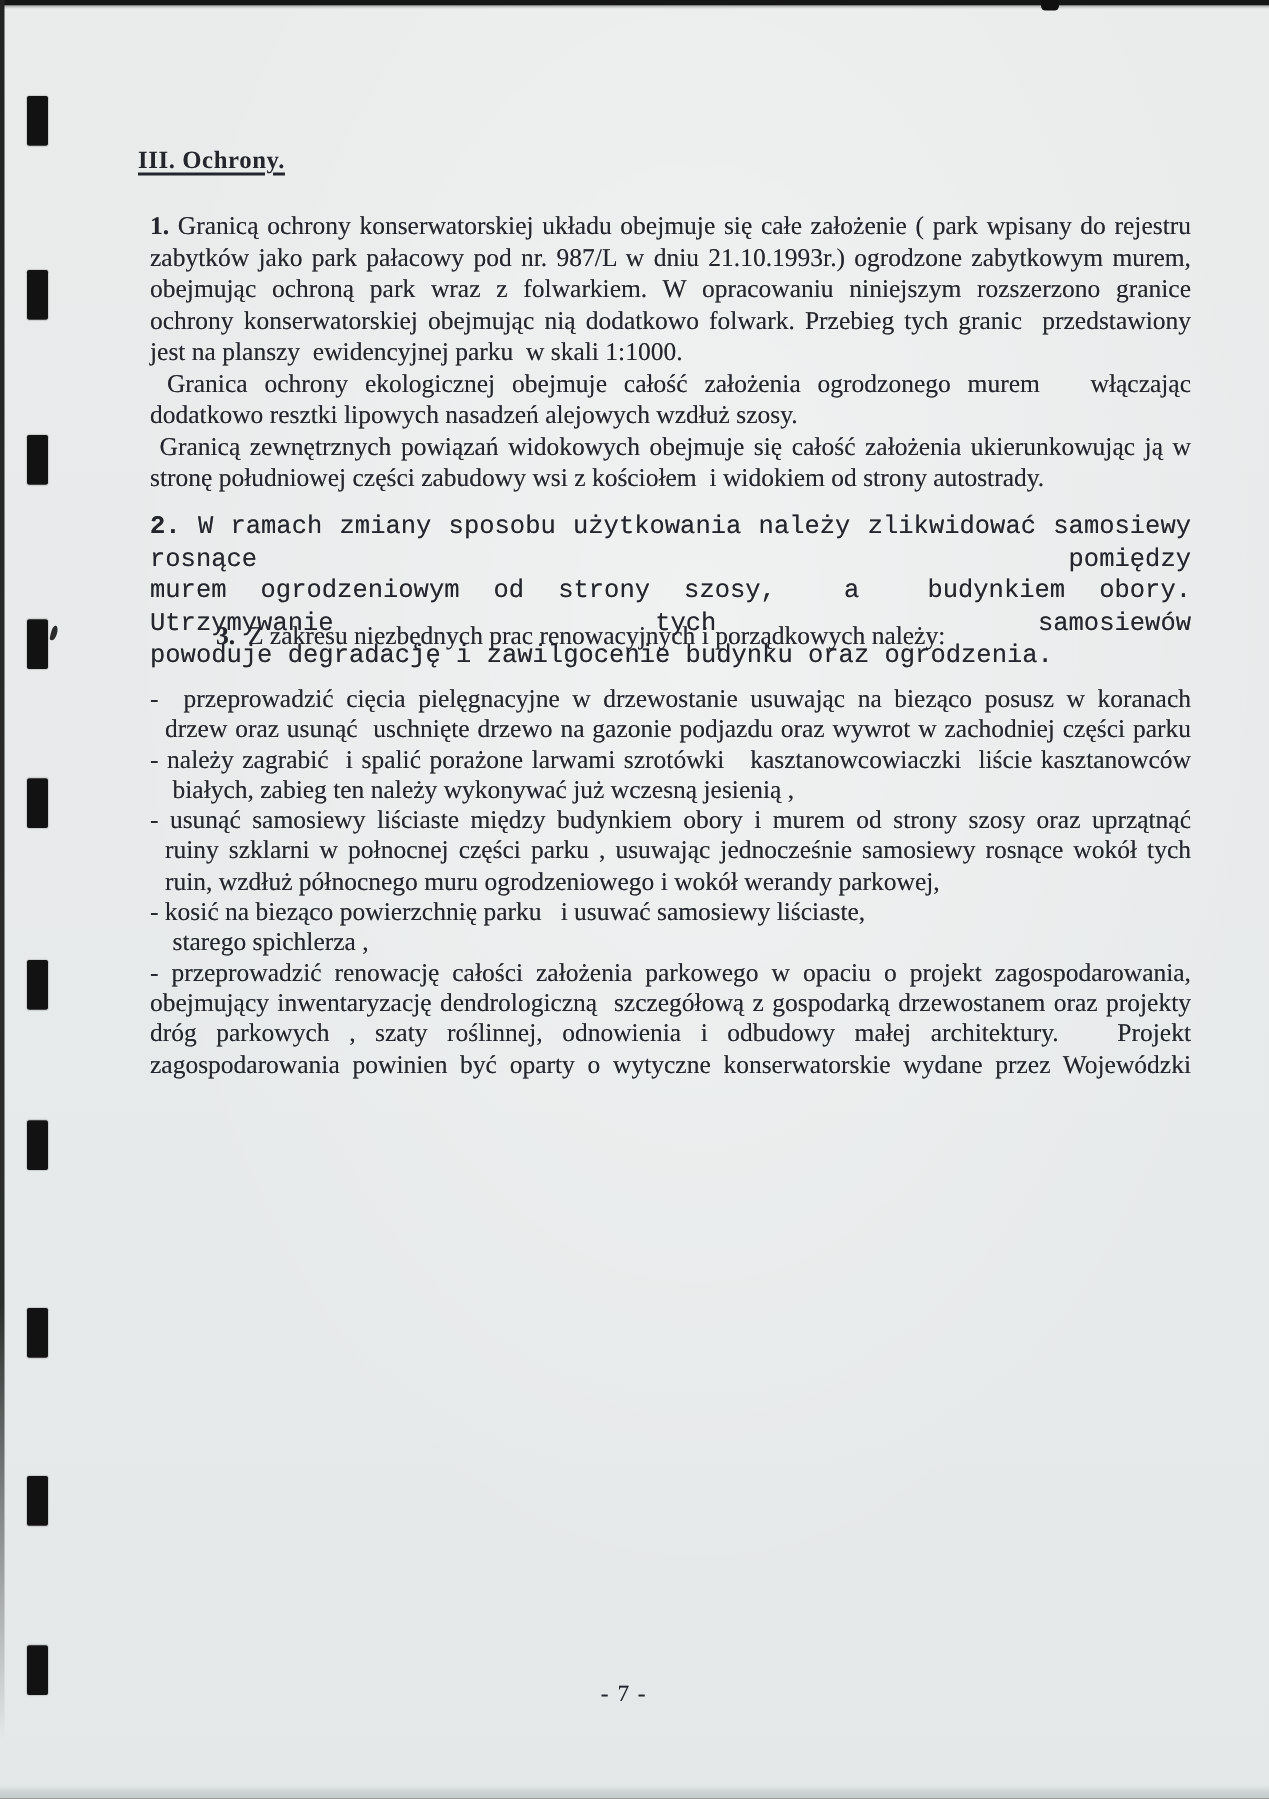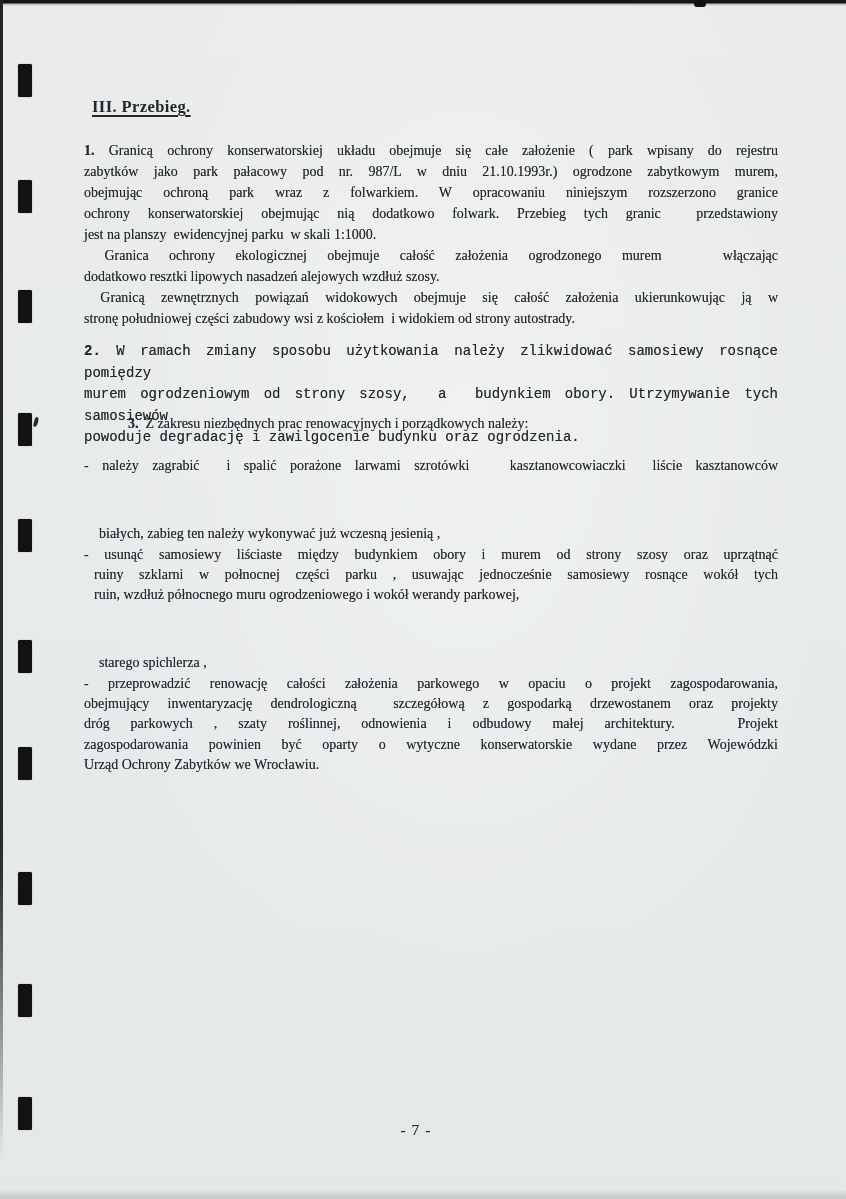--- a/index.html
+++ b/index.html
@@ -26,30 +26,30 @@
     border-radius:1.5px;box-shadow:0 0 1px rgba(0,0,0,0.6);}
   .ink-speck{position:absolute;left:34px;top:417px;width:4px;height:10px;background:#2b2b2b;
     border-radius:60% 60% 70% 30%;transform:rotate(14deg);}
   
   .heading{
     position:absolute;left:92px;top:97px;
     font-size:16.5px;font-weight:bold;
     text-decoration:underline;text-decoration-thickness:1.6px;text-underline-offset:3px;
     letter-spacing:0.4px;
   }
-  .block{position:absolute;left:84px;width:694px;font-size:14px;}
+  .block{position:absolute;left:100px;width:694px;font-size:17px;}
   .b-paragraph-1{top:140px;line-height:21px;}
   .b-paragraph-2{top:341px;line-height:21.5px;font-family:Liberation Mono, monospace;}
   .b-paragraph-3-intro{top:413px;line-height:21px;margin-left:44px;}
   .b-task-list{top:456px;line-height:20.3px;}
   .line{text-shadow:0 0 0.4px rgba(35,38,44,0.55);}
   .line.j{text-align:justify;text-align-last:justify;}
   .line.l{text-align:right;text-align-last:left;}
   .line.i{padding-left:10px;}
-  .line.i2{padding-left:15px;margin-top:48px;}
+  .line.i2{padding-left:15px;}
   .line b{font-weight:bold;}
   .pagenum{
     position:absolute;left:0;top:1121px;width:100%;
     text-align:center;font-size:15.5px;letter-spacing:1px;
     transform:translateX(-7px);
     text-shadow:0 0 0.4px rgba(35,38,44,0.5);
   }
 </style>
 </head>
 <body>
@@ -67,21 +67,21 @@
       <div class="bmark" style="top: 413px;"></div>
       <div class="bmark" style="top: 519px;"></div>
       <div class="bmark" style="top: 640px;"></div>
       <div class="bmark" style="top: 747px;"></div>
       <div class="bmark" style="top: 872px;"></div>
       <div class="bmark" style="top: 984px;"></div>
       <div class="bmark" style="top: 1097px;"></div>
     </div>
   <div class="ink-speck"></div>
 
-  <div class="heading">III. Przebieg.</div>
+  <div class="heading">III. Ochrony.</div>
 
   <div id="content">
       <div class="block b-paragraph-1">
         <div class="line j"><b>1.</b> Granicą ochrony konserwatorskiej układu obejmuje się całe założenie ( park wpisany do rejestru</div>
         <div class="line j">zabytków jako park pałacowy pod nr. 987/L w dniu 21.10.1993r.) ogrodzone zabytkowym murem,</div>
         <div class="line j">obejmując ochroną park wraz z folwarkiem. W opracowaniu niniejszym rozszerzono granice</div>
         <div class="line j">ochrony konserwatorskiej obejmując nią dodatkowo folwark. Przebieg tych granic &nbsp;przedstawiony</div>
         <div class="line l">jest na planszy &nbsp;ewidencyjnej parku &nbsp;w skali 1:1000.</div>
         <div class="line j">&nbsp;Granica ochrony ekologicznej obejmuje całość założenia ogrodzonego murem &nbsp;&nbsp;włączając</div>
         <div class="line l">dodatkowo resztki lipowych nasadzeń alejowych wzdłuż szosy.</div>
@@ -90,28 +90,30 @@
       </div>
       <div class="block b-paragraph-2">
         <div class="line j"><b>2.</b> W ramach zmiany sposobu użytkowania należy zlikwidować samosiewy rosnące pomiędzy</div>
         <div class="line j">murem ogrodzeniowym od strony szosy, &nbsp;a &nbsp;budynkiem obory. Utrzymywanie tych samosiewów</div>
         <div class="line l">powoduje degradację i zawilgocenie budynku oraz ogrodzenia.</div>
       </div>
       <div class="block b-paragraph-3-intro">
         <div class="line l"><b>3.</b> &nbsp;Z zakresu niezbędnych prac renowacyjnych i porządkowych należy:</div>
       </div>
       <div class="block b-task-list">
+        <div class="line j">- &nbsp;przeprowadzić cięcia pielęgnacyjne w drzewostanie usuwając na bieząco posusz w koranach</div>
+        <div class="line j i">drzew oraz usunąć &nbsp;uschnięte drzewo na gazonie podjazdu oraz wywrot w zachodniej części parku</div>
         <div class="line j">- należy zagrabić &nbsp;i spalić porażone larwami szrotówki &nbsp;&nbsp;kasztanowcowiaczki &nbsp;liście kasztanowców</div>
         <div class="line l i2">białych, zabieg ten należy wykonywać już wczesną jesienią ,</div>
         <div class="line j">- usunąć samosiewy liściaste między budynkiem obory i murem od strony szosy oraz uprzątnąć</div>
         <div class="line j i">ruiny szklarni w połnocnej części parku , usuwając jednocześnie samosiewy rosnące wokół tych</div>
         <div class="line l i">ruin, wzdłuż północnego muru ogrodzeniowego i wokół werandy parkowej,</div>
+        <div class="line l">- kosić na bieząco powierzchnię parku &nbsp;&nbsp;i usuwać samosiewy liściaste,</div>
         <div class="line l i2">starego spichlerza ,</div>
         <div class="line j">- przeprowadzić renowację całości założenia parkowego w opaciu o projekt zagospodarowania,</div>
         <div class="line j">obejmujący inwentaryzację dendrologiczną &nbsp;szczegółową z gospodarką drzewostanem oraz projekty</div>
         <div class="line j">dróg parkowych , szaty roślinnej, odnowienia i odbudowy małej architektury. &nbsp;&nbsp;Projekt</div>
         <div class="line j">zagospodarowania powinien być oparty o wytyczne konserwatorskie wydane przez Wojewódzki</div>
-        <div class="line l">Urząd Ochrony Zabytków we Wrocławiu.</div>
       </div>
     </div>
 
   <div class="pagenum">- 7 -</div>
 </div>
 
 </body></html>

